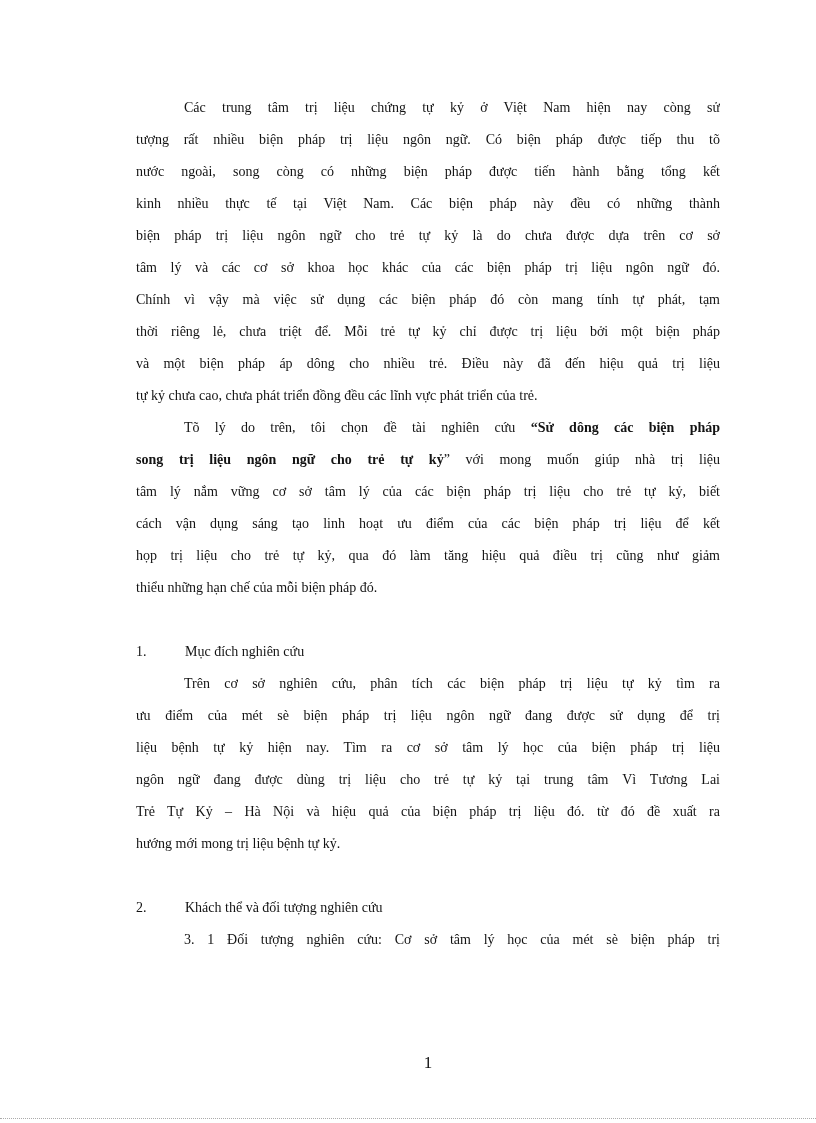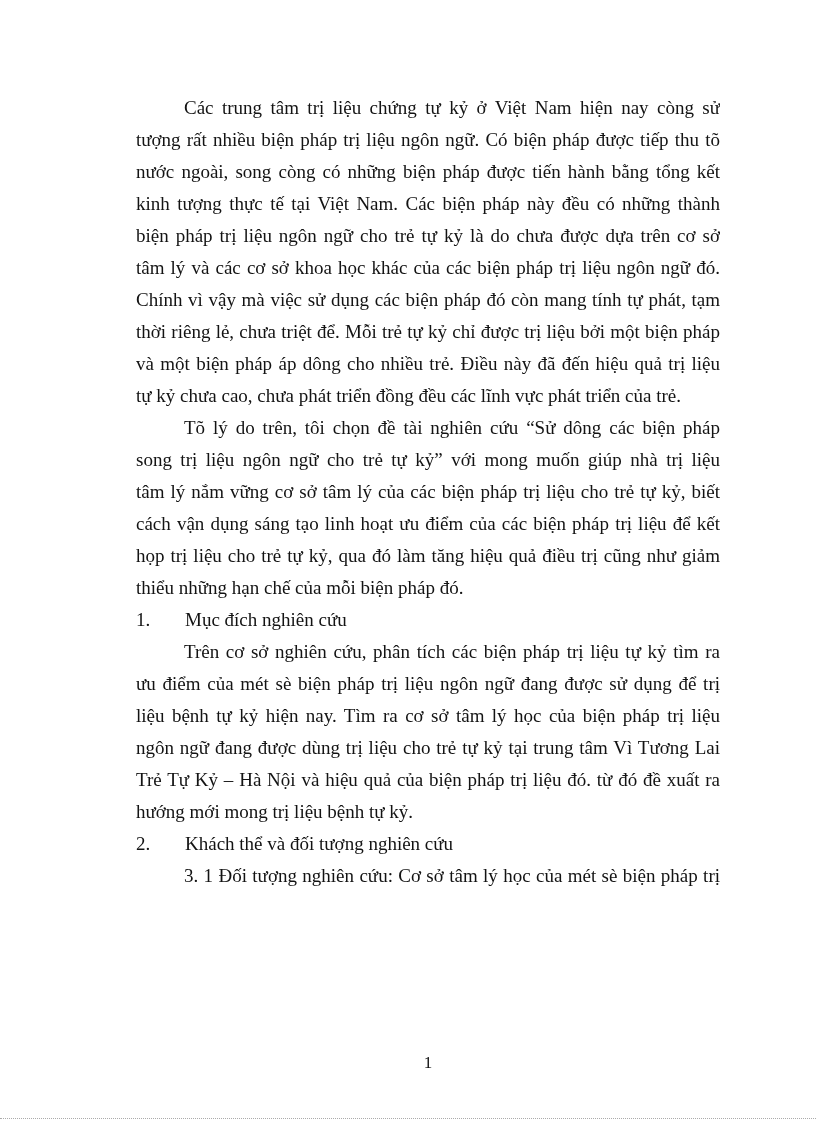--- a/index.html
+++ b/index.html
@@ -18,37 +18,38 @@
   }
   .content {
     position: absolute;
     left: 136px;
     top: 92px;
     width: 584px;
   }
   .line {
     height: 32px;
     line-height: 32px;
-    font-size: 19px;
+    font-size: 14px;
     text-align: justify;
     text-align-last: justify;
     overflow: hidden;
     white-space: nowrap;
   }
   .line.last {
     text-align: right;
     text-align-last: left;
   }
   .line.indent {
     padding-left: 48px;
   }
-  .line strong { font-weight: normal; }
+  .line strong { font-weight: bold; }
   .heading {
     text-align: right;
     text-align-last: left;
+    margin-top: 32px;
   }
   .h-num {
     display: inline-block;
     width: 49px;
   }
   .page-number {
     position: absolute;
     left: 136px;
     top: 1052px;
     width: 584px;
@@ -68,21 +69,21 @@
 </head>
 <body>
 
 <div class="page">
   <div class="content">
 
     <div>
       <div class="line indent">Các trung tâm trị liệu chứng tự kỷ ở Việt Nam hiện nay còng sử</div>
       <div class="line">tượng rất nhiều biện pháp trị liệu ngôn ngữ. Có biện pháp được tiếp thu tõ</div>
       <div class="line">nước ngoài, song còng có những biện pháp được tiến hành bằng tổng kết</div>
-      <div class="line">kinh tượng thực tế tại Việt Nam. Các biện pháp này đều có những thành</div>
+      <div class="line">kinh nhiều thực tế tại Việt Nam. Các biện pháp này đều có những thành</div>
       <div class="line">biện pháp trị liệu ngôn ngữ cho trẻ tự kỷ là do chưa được dựa trên cơ sở</div>
       <div class="line">tâm lý và các cơ sở khoa học khác của các biện pháp trị liệu ngôn ngữ đó.</div>
       <div class="line">Chính vì vậy mà việc sử dụng các biện pháp đó còn mang tính tự phát, tạm</div>
       <div class="line">thời riêng lẻ, chưa triệt để. Mỗi trẻ tự kỷ chỉ được trị liệu bởi một biện pháp</div>
       <div class="line">và một biện pháp áp dông cho nhiều trẻ. Điều này đã đến hiệu quả trị liệu</div>
       <div class="line last">tự kỷ chưa cao, chưa phát triển đồng đều các lĩnh vực phát triển của trẻ.</div>
     </div>
 
     <div>
       <div class="line indent"><span>Tõ lý do trên, tôi chọn đề tài nghiên cứu </span><strong>“Sử dông các biện pháp</strong></div>

